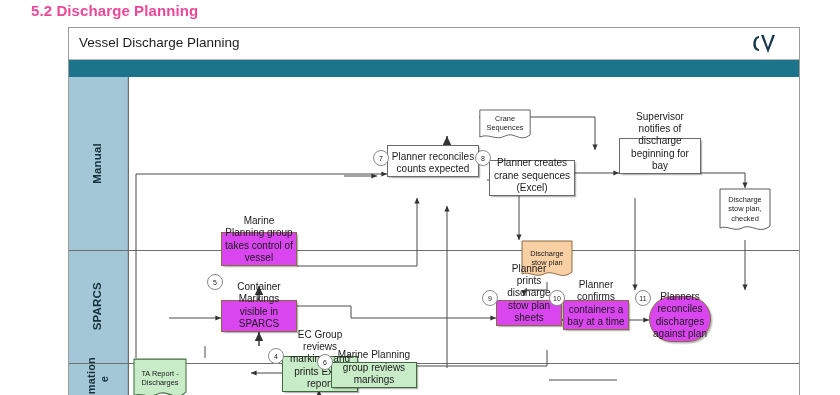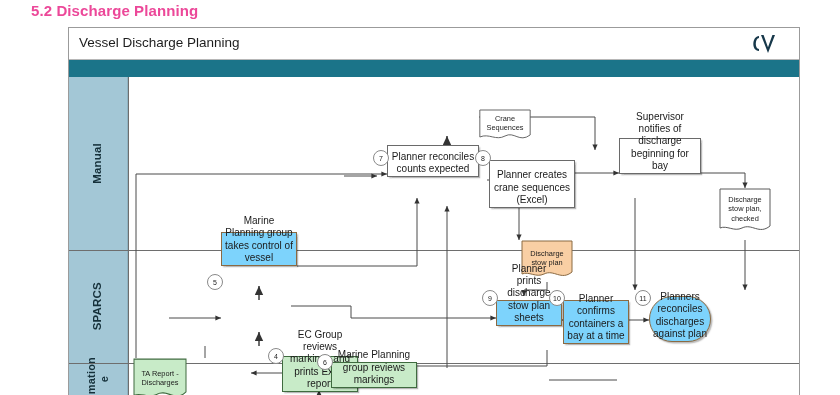--- a/index.html
+++ b/index.html
@@ -34,21 +34,21 @@
        text-align:center;line-height:1.15;}
   .lane-body{position:absolute;left:59px;top:0;right:0;height:100%;
        border-left:1px solid #6e6e6e;box-sizing:border-box;}
   .lane-sep{position:absolute;left:0;width:100%;height:0;border-top:1px solid #6e6e6e;}
 
   
   .node{position:absolute;box-sizing:border-box;border:1px solid #5a5a5a;
        display:flex;align-items:flex-end;justify-content:center;text-align:center;
        font-size:10px;line-height:1.22;padding:1px 2px;
        box-shadow:1.5px 1.5px 1.4px rgba(0,0,0,.28);}
-  .node.orange{background:#7dd3fc;border-color:#8a6a43;}
+  .node.orange{background:#d946ef;border-color:#8a6a43;}
   .node.green{background:#c8ebc8;border-color:#3f6b3f;}
   .node.white{background:#ffffff;border-color:#6a6a6a;}
 
   
   .doc{position:absolute;box-sizing:border-box;}
   .doc .doc-svg{position:absolute;left:0;top:0;width:100%;height:100%;}
   .doc .doc-text{position:absolute;left:0;top:0;width:100%;height:100%;
        display:flex;align-items:center;justify-content:center;text-align:center;
        font-size:7.4px;line-height:1.22;padding:0 2px 6px 2px;box-sizing:border-box;}
 
@@ -159,21 +159,21 @@
 
       <path d="M378,340 L378,178" marker-end="url(#ah)"></path>
     </g>
   </svg>
 
   <div class="node white" style="left:318px;top:117px;width:92px;height:32px;">
     <span>Planner reconciles counts expected</span>
   </div>
   <div class="step" style="left:304px;top:122px;">7</div>
 
-  <div class="node white" style="left:420px;top:132px;width:86px;height:48px;">
+  <div class="node white" style="left:420px;top:132px;width:86px;height:36px;">
     <span>Planner creates crane sequences (Excel)</span>
   </div>
   <div class="step" style="left:406px;top:122px;">8</div>
 
   <div class="node white" style="left:550px;top:110px;width:82px;height:36px;">
     <span>Supervisor notifies of discharge beginning for bay</span>
   </div>
 
   <div class="doc" style="left:410px;top:74px;width:52px;height:34px;margin-top:7px;">
     <svg class="doc-svg" viewBox="0 0 62 34" preserveAspectRatio="none">
@@ -186,35 +186,38 @@
     <svg class="doc-svg" viewBox="0 0 52 48" preserveAspectRatio="none">
       <path d="M1,1 L51,1 L51,38 C40,47 33,35 23,40 C15,44 8,37 1,40 Z" fill="#ffffff" stroke="#5a5a5a" stroke-width="1"></path>
     </svg>
     <div class="doc-text">Discharge stow plan, checked</div>
   </div>
 
   <div class="node orange" style="left:152px;top:204px;width:76px;height:34px;">
     <span>Marine Planning group takes control of vessel</span>
   </div>
 
+  <div class="node orange" style="left:152px;top:272px;width:76px;height:32px;">
+    <span>Container Markings visible in SPARCS</span>
+  </div>
   <div class="step" style="left:138px;top:246px;">5</div>
 
   <div class="doc" style="left:452px;top:212px;width:52px;height:42px;">
     <svg class="doc-svg" viewBox="0 0 52 42" preserveAspectRatio="none">
       <path d="M1,1 L51,1 L51,32 C40,41 33,29 23,34 C15,38 8,31 1,34 Z" fill="#f9cfa4" stroke="#8a6a43" stroke-width="1"></path>
     </svg>
     <div class="doc-text">Discharge stow plan</div>
   </div>
 
   <div class="node orange" style="left:427px;top:272px;width:66px;height:26px;">
     <span>Planner prints discharge stow plan sheets</span>
   </div>
   <div class="step" style="left:413px;top:262px;">9</div>
 
-  <div class="node orange" style="left:494px;top:272px;width:66px;height:44px;">
+  <div class="node orange" style="left:494px;top:272px;width:66px;height:30px;">
     <span>Planner confirms containers a bay at a time</span>
   </div>
   <div class="step" style="left:480px;top:262px;">10</div>
 
   <div class="node orange" style="left:580px;top:268px;width:62px;height:46px;border-radius:23px;">
     <span>Planners reconciles discharges against plan</span>
   </div>
   <div class="step" style="left:566px;top:262px;">11</div>
 
   <div class="doc" style="left:64px;top:330px;width:54px;height:46px;">

